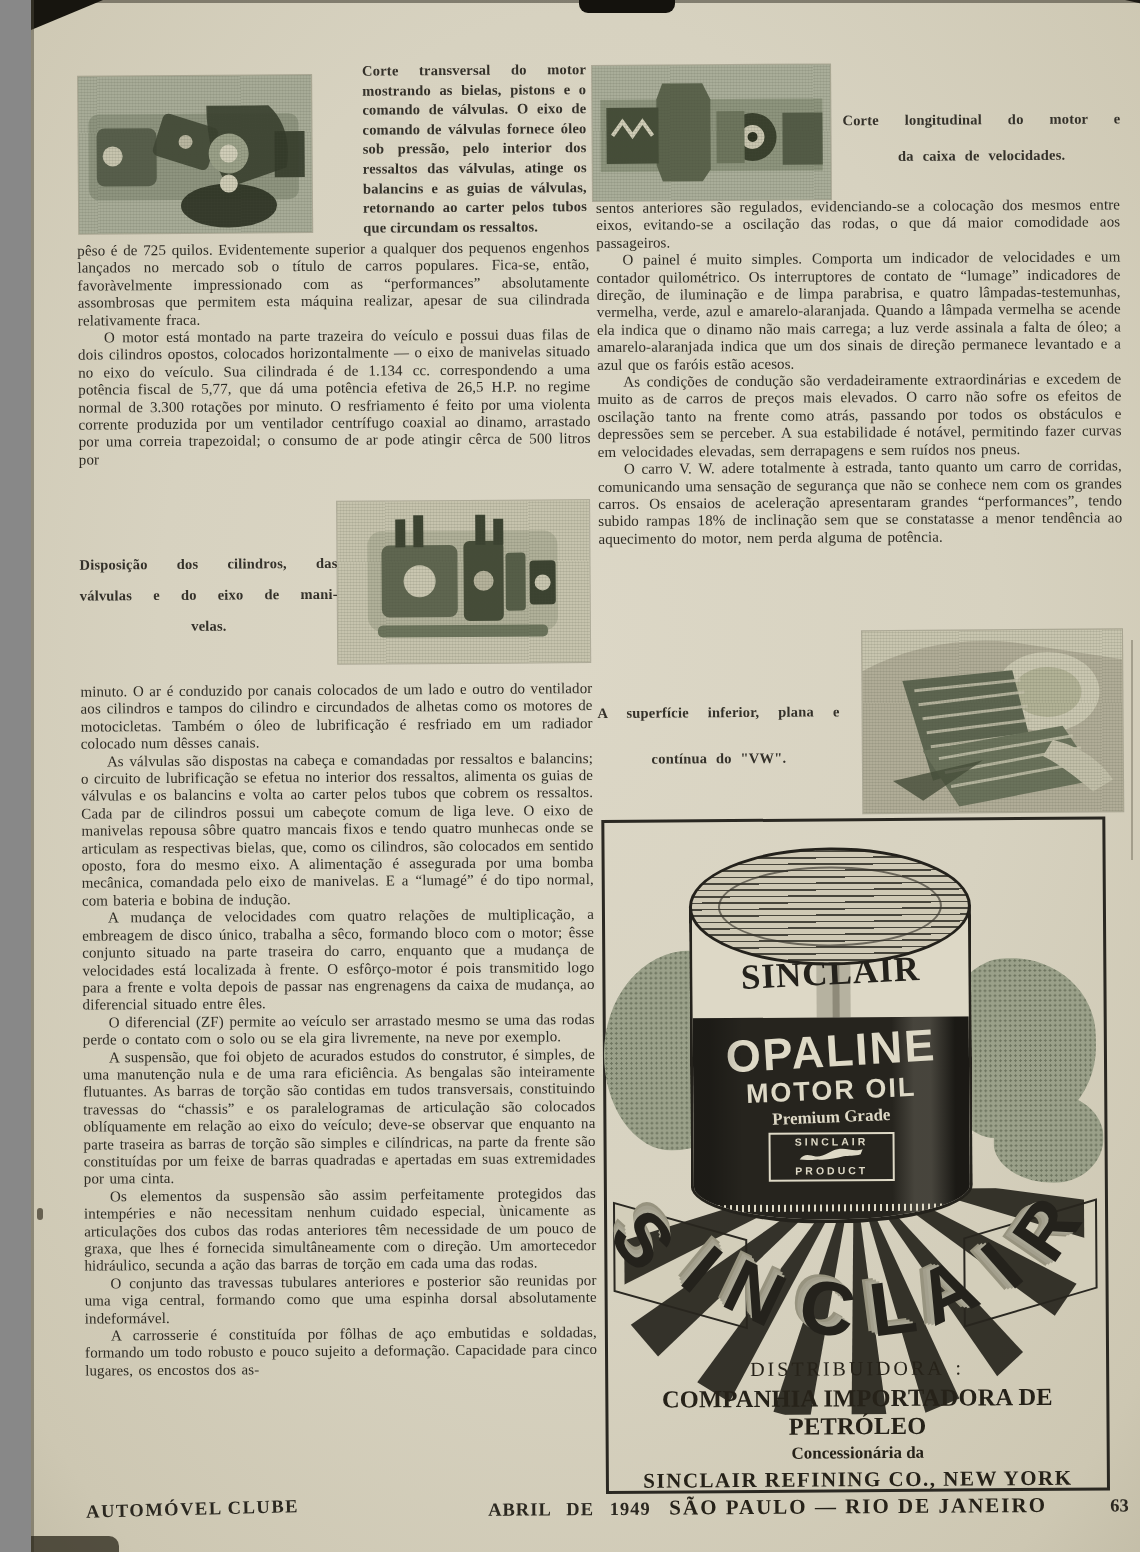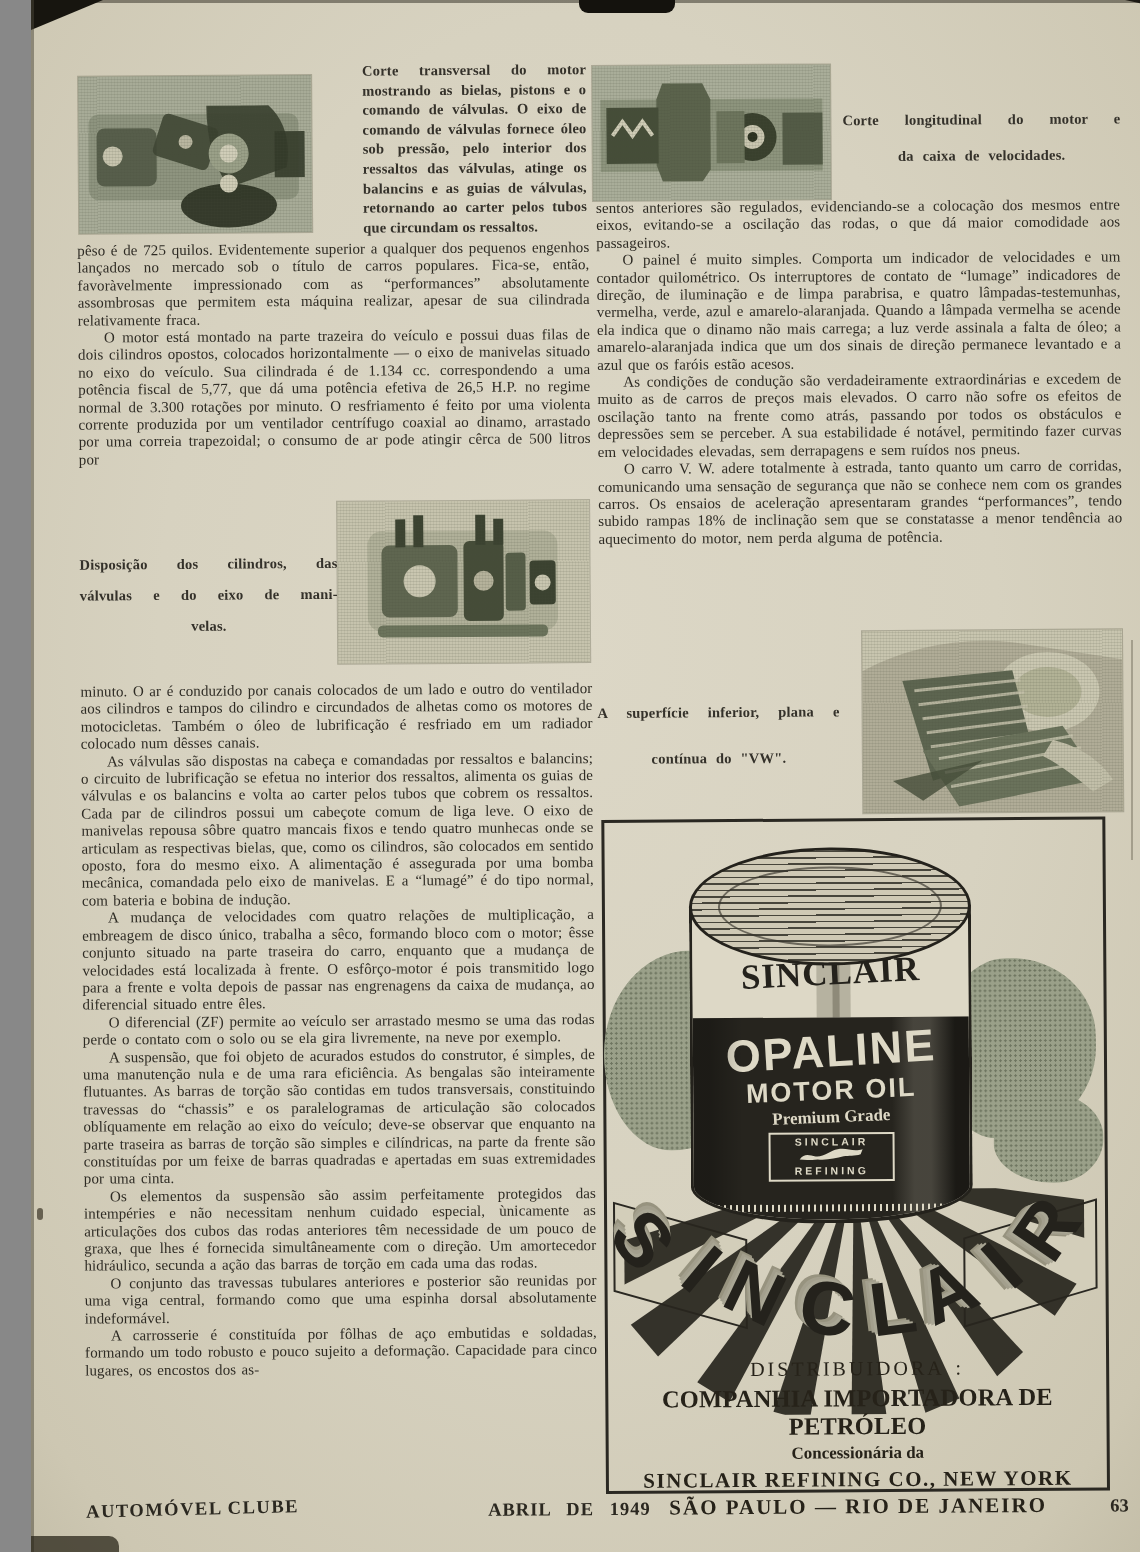--- a/index.html
+++ b/index.html
@@ -253,21 +253,21 @@
           </div>
           <div class="body-dark">
             <div class="t-opaline">OPALINE</div>
             <div class="t-motoroil">MOTOR OIL</div>
             <div class="t-grade">Premium Grade</div>
             <div class="badge">
               <div class="brow">SINCLAIR</div>
               <svg width="70" height="14" viewBox="0 0 70 14">
                 <path d="M3,12 C8,5 13,8 19,9 C27,10 34,3 41,2 C50,0 56,5 66,2 L64,7 C58,9 52,8 47,9 C39,11 30,13 21,12 Q10,13 3,12 Z" fill="#ded9c6"></path>
               </svg>
-              <div class="brow">REFINING</div>
+              <div class="brow">PRODUCT</div>
             </div>
             <div class="ticks"></div>
           </div>
         </div>
         <div class="can-lid"></div>
       </div>
 
       <div class="ad-text">
         <div class="adt-dist">DISTRIBUIDORA :</div>
         <div class="adt-comp">COMPANHIA IMPORTADORA DE PETRÓLEO</div>

